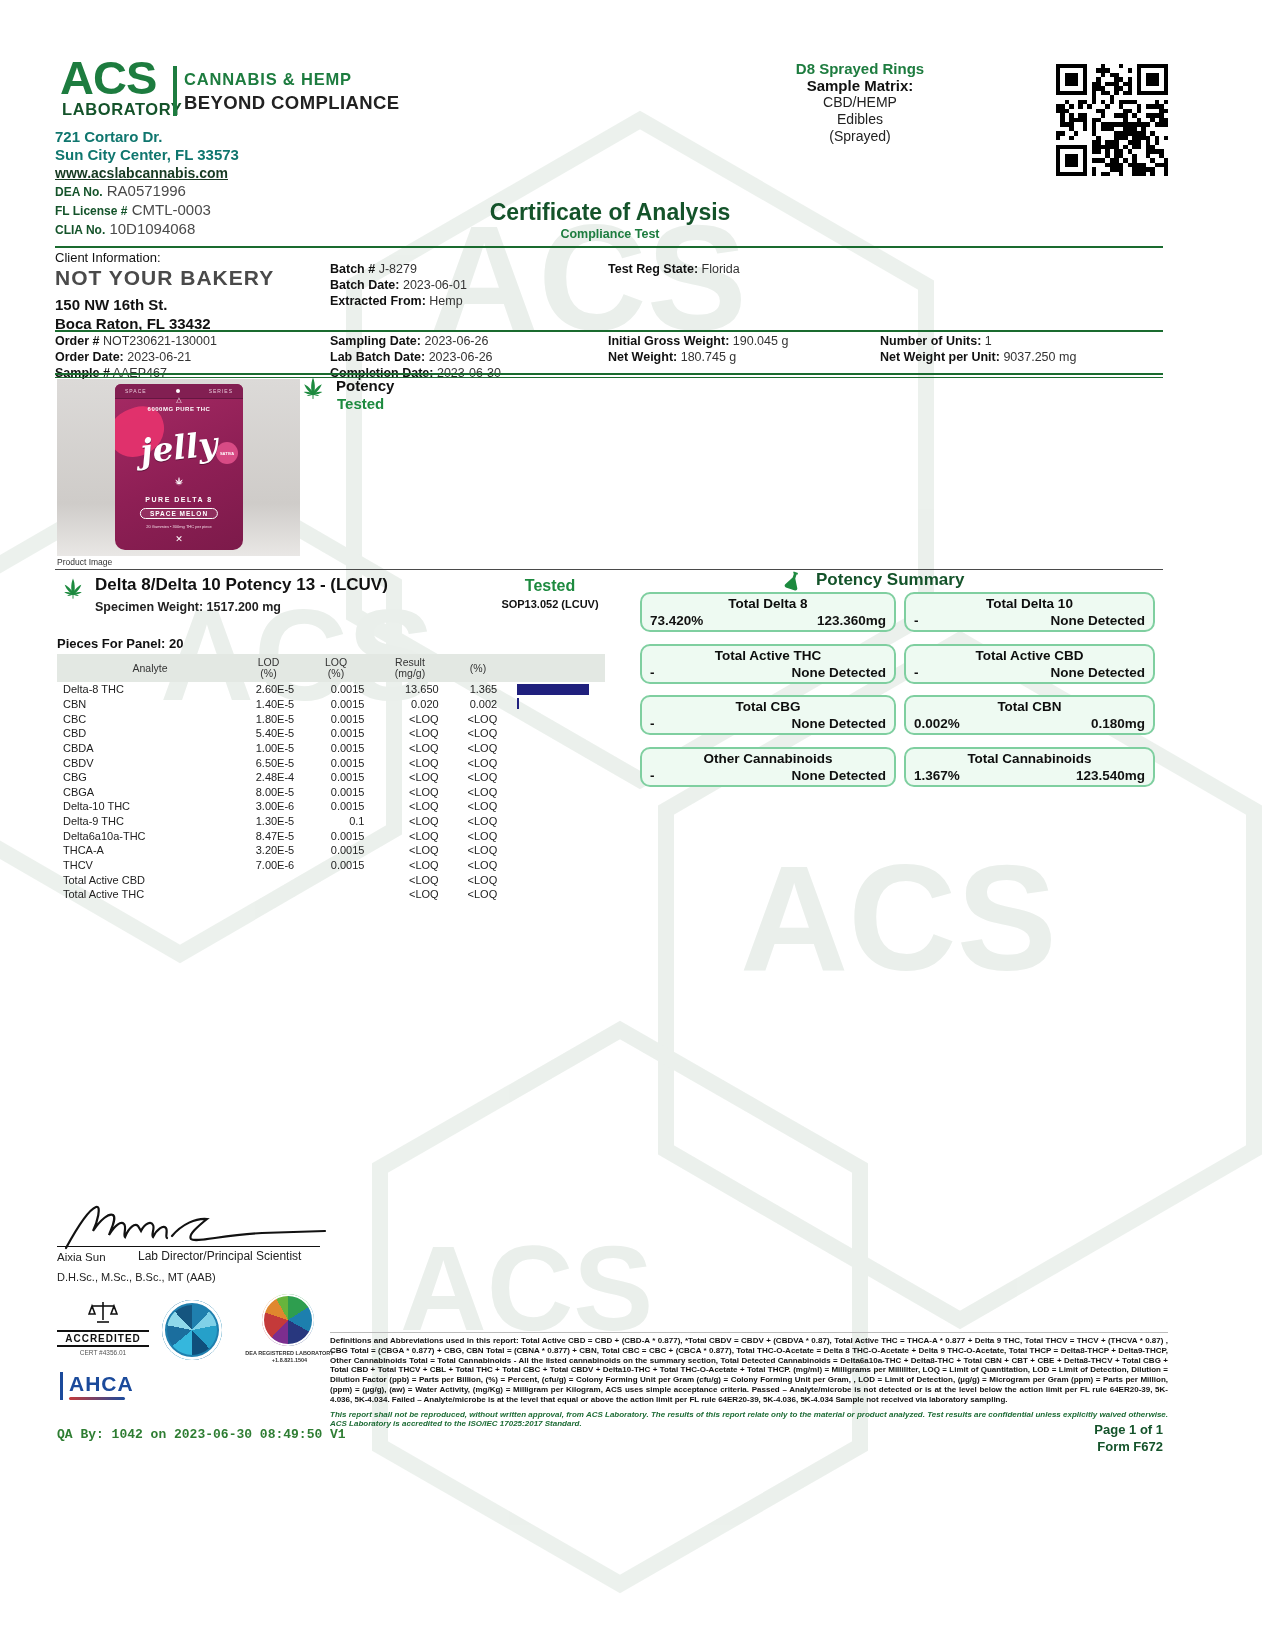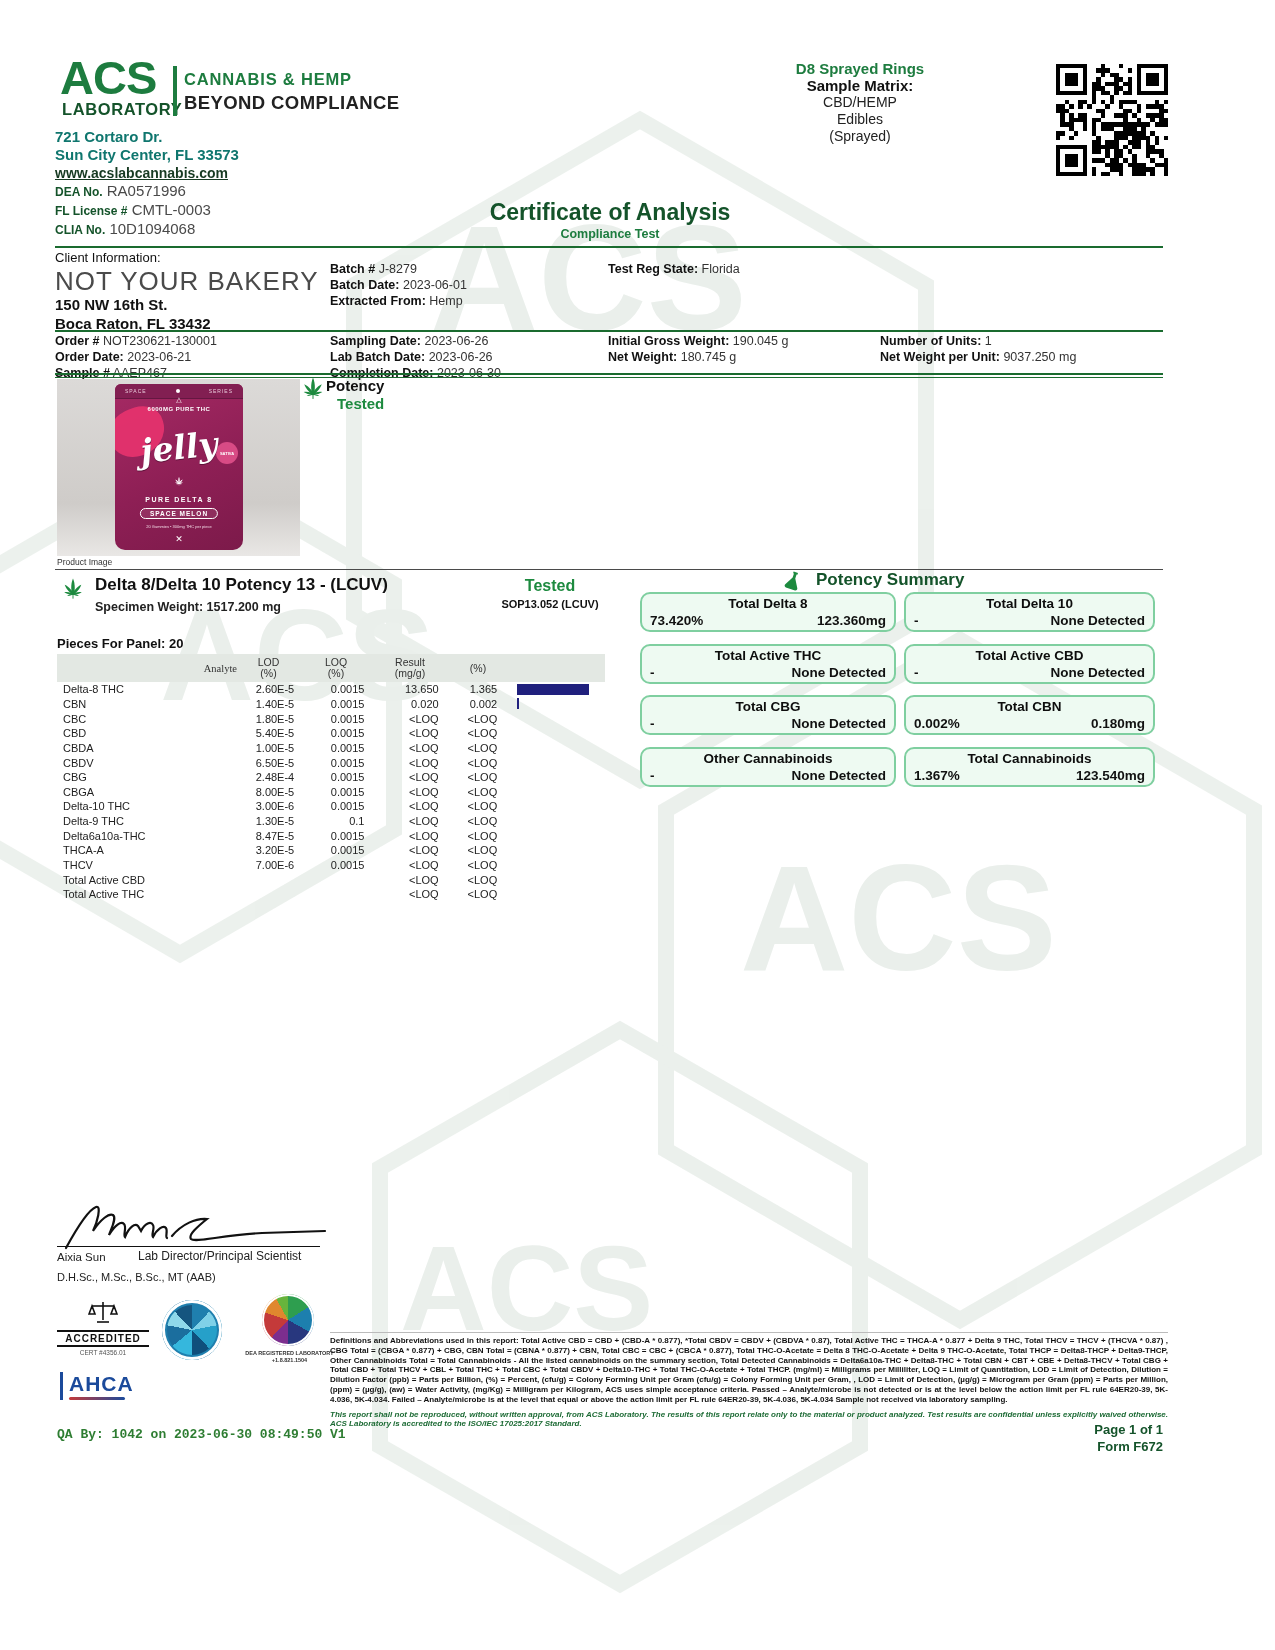--- a/index.html
+++ b/index.html
@@ -26,21 +26,21 @@
   .sample-name{font-size:15px;font-weight:bold;color:#1d7c3f;}
   .sample-matrix{font-size:15px;font-weight:bold;color:#111;}
   .sample-line{font-size:14px;color:#222;}
   .qr{left:1056px;top:64px;width:112px;height:112px;}
 
   
   .kv{line-height:16px;font-size:12.5px;}
   .kl{font-weight:bold;color:#111;}
   .kv-v{color:#333;}
   .client-label{left:55px;top:250px;font-size:13px;font-weight:normal;color:#111;}
-  .client-name{left:55px;top:266px;font-size:26px;font-weight:normal;color:#4a4a4a;letter-spacing:1px;}
+  .client-name{left:55px;top:266px;font-size:21px;font-weight:bold;color:#4a4a4a;letter-spacing:1px;}
   .client-a1{left:55px;top:296px;font-size:15px;font-weight:bold;color:#111;}
   .client-a2{left:55px;top:315px;font-size:15px;font-weight:bold;color:#111;}
 
   .photo{left:57px;top:379px;width:243px;height:177px;background:linear-gradient(#dcdad8,#cfccc9 70%,#e9e7e5);z-index:2;}
   .pouch{position:absolute;left:58px;top:5px;width:128px;height:166px;border-radius:6px 6px 10px 10px;
          background:linear-gradient(155deg,#a62a64 0%,#8e1f55 55%,#7c1a4a 100%);overflow:hidden;}
   .blotch{position:absolute;left:-6px;top:24px;width:56px;height:48px;background:#e8336e;
           border-radius:55% 45% 60% 50%;transform:rotate(-18deg);opacity:.9;}
   .crimp{position:absolute;left:0;top:0;width:100%;height:15px;background:#821f52;border-bottom:1px solid #651741;
          color:#e9c9da;font-size:5px;letter-spacing:1px;display:flex;justify-content:space-between;align-items:center;padding:0 10px;box-sizing:border-box;}
@@ -52,21 +52,21 @@
   .jelly{position:absolute;left:0;top:44px;width:100%;text-align:center;color:#fff;font-size:33px;font-weight:bold;
          font-family:"DejaVu Serif",serif;font-style:italic;transform:rotate(-6deg);text-shadow:0 1px 0 #5f123a;}
   .pleaf{position:absolute;left:0;top:92px;width:100%;text-align:center;}
   .psub{position:absolute;left:0;top:112px;width:100%;text-align:center;color:#fff;font-size:7px;font-weight:bold;letter-spacing:1.5px;}
   .pill{position:absolute;left:50%;top:124px;transform:translateX(-50%);border:1px solid #fff;border-radius:8px;
         color:#fff;font-size:6.5px;font-weight:bold;letter-spacing:1px;padding:1px 9px;background:rgba(255,255,255,.08);white-space:nowrap;}
   .ptiny{position:absolute;left:0;top:140px;width:100%;text-align:center;color:#f2d8e4;font-size:4px;}
   .pmark{position:absolute;left:0;top:150px;width:100%;text-align:center;color:#fff;font-size:9px;}
   .photo-cap{left:57px;top:557px;font-size:8.5px;color:#333;}
 
-  .flag-potency{left:326px;top:377px;font-size:15px;font-weight:bold;color:#111;}
+  .flag-potency{left:336px;top:377px;font-size:15px;font-weight:bold;color:#111;}
   .flag-tested{left:337px;top:395px;font-size:15px;font-weight:bold;color:#1d8a3f;}
 
   .sec-title{left:95px;top:575px;font-size:17px;font-weight:bold;color:#111;}
   .sec-wt{left:95px;top:600px;font-size:12.5px;font-weight:bold;color:#222;}
   .sec-tested{left:450px;top:577px;width:200px;text-align:center;font-size:16px;font-weight:bold;color:#1d8a3f;}
   .sec-sop{left:450px;top:598px;width:200px;text-align:center;font-size:11px;font-weight:bold;color:#111;}
   .pieces{left:57px;top:636px;font-size:13px;font-weight:bold;color:#111;}
 
   
   .atable{left:57px;top:654px;width:548px;font-size:11px;color:#222;z-index:2;}
@@ -489,21 +489,21 @@
   <div class="abs sec-wt">
     <span>Specimen Weight:</span>
     <span>1517.200 mg</span>
   </div>
   <div class="abs sec-tested">Tested</div>
   <div class="abs sec-sop">SOP13.052 (LCUV)</div>
   <div class="abs pieces">Pieces For Panel: 20</div>
 
   <div class="abs atable">
     <div class="hrow" id="atable-head">
-        <span class="c-an" style="text-align: right; font-family: Liberation Serif, serif;">
+        <span class="c-an" style="text-align: center;">
           <div>Analyte</div>
         </span>
         <span class="c-lod hc">
           <div>LOD</div>
           <div>(%)</div>
         </span>
         <span class="c-loq hc">
           <div>LOQ</div>
           <div>(%)</div>
         </span>

